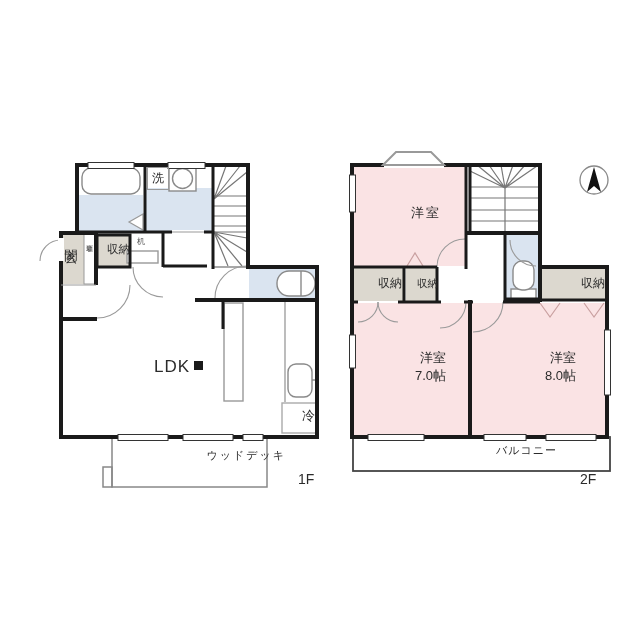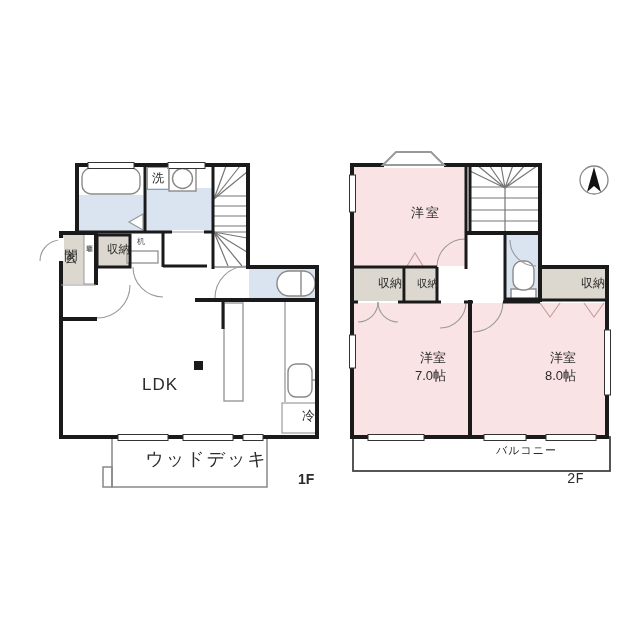--- a/index.html
+++ b/index.html
@@ -136,33 +136,33 @@
     <circle cx="594" cy="180" r="14" fill="#fff" stroke="#888" stroke-width="1.3"></circle>
     <polygon points="594,167 587,192 594,186 601,192" fill="#111"></polygon>
   </g>
 </svg>
 
 <div class="lbl wash-box" style="left:147px;top:167px;width:20px;height:21px;font-size:12px;">洗</div>
 <div class="lbl vtext" style="left:63px;top:239px;height:46px;font-size:13px;">玄関</div>
 <div class="lbl vtext" style="left:86px;top:240px;height:42px;font-size:6.5px;color:#555;">下駄箱</div>
 <div class="lbl ctr" style="left:96px;top:243px;width:34px;font-size:11.5px;">収納</div>
 <div class="lbl" style="left:137px;top:237px;font-size:8px;color:#555;">机</div>
-<div class="lbl ctr" style="left:118px;top:357px;width:60px;font-size:17px;letter-spacing:1px;margin-top:18px;">LDK</div>
+<div class="lbl ctr" style="left:130px;top:357px;width:60px;font-size:17px;letter-spacing:1px;">LDK</div>
 <div class="lbl ctr" style="left:283px;top:408px;width:32px;font-size:13px;">冷</div>
-<div class="lbl ctr" style="left:112px;top:449px;width:156px;font-size:18px;letter-spacing:2px;">ウッドデッキ</div>
-<div class="lbl" style="left:298px;top:471px;font-size:14px;font-weight:bold;">1F</div>
+<div class="lbl ctr" style="left:112px;top:449px;width:156px;font-size:11px;letter-spacing:2px;padding-left:18px;">ウッドデッキ</div>
+<div class="lbl" style="left:298px;top:471px;font-size:14px;">1F</div>
 
 <div class="lbl ctr" style="left:379px;top:205px;width:62px;font-size:13px;letter-spacing:2px;">洋室</div>
 <div class="lbl ctr" style="left:353px;top:276px;width:49px;font-size:12px;">収納</div>
 <div class="lbl ctr" style="left:404px;top:277px;width:34px;font-size:10.5px;">収納</div>
 <div class="lbl ctr" style="left:543px;top:276px;width:62px;font-size:12px;">収納</div>
 <div class="lbl ctr two-line" style="left:374px;top:349px;width:72px;font-size:13px;">
   <span>洋室</span><br>
   <span>7.0帖</span>
 </div>
 <div class="lbl ctr two-line" style="left:504px;top:349px;width:72px;font-size:13px;">
   <span>洋室</span><br>
   <span>8.0帖</span>
 </div>
 <div class="lbl ctr" style="left:400px;top:444px;width:157px;font-size:11px;letter-spacing:1px;">バルコニー</div>
-<div class="lbl" style="left:567px;top:471px;font-size:14px;font-family:Liberation Mono, monospace;">2F</div>
+<div class="lbl" style="left:580px;top:471px;font-size:14px;">2F</div>
 
 </div>
 
 </body></html>

